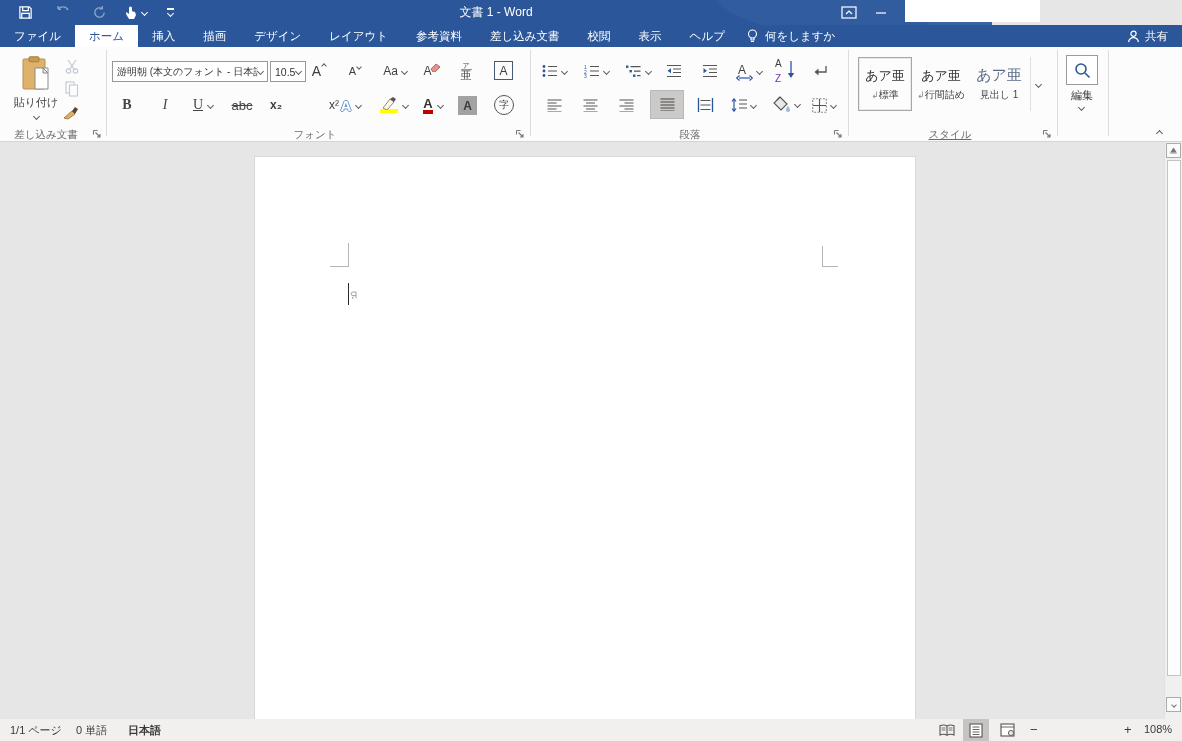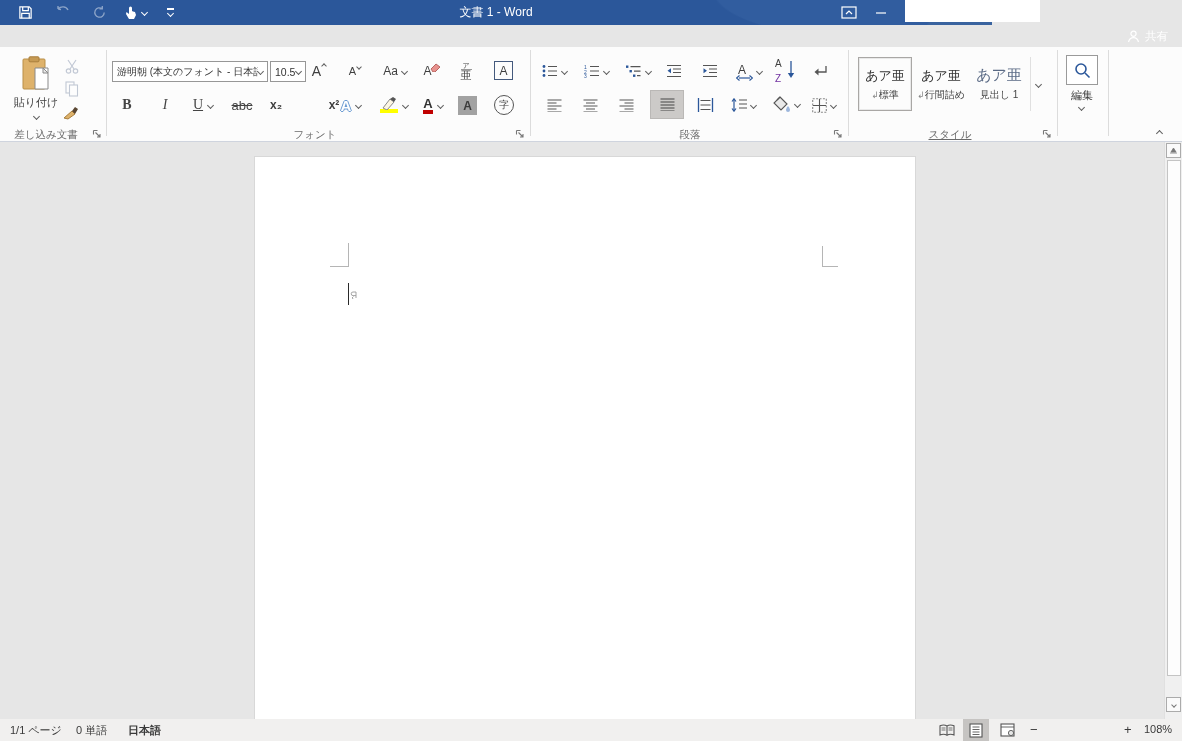--- a/index.html
+++ b/index.html
@@ -108,20 +108,40 @@
           <path d="M3.5 3.5v-2.5h8.5v8.5h-2.5" fill="none" stroke="#fff" stroke-width="1.1"></path>
         </svg>
     </div>
     <div class="winbtn" style="right:28px;">
       <svg width="12" height="12" viewBox="0 0 12 12">
           <path d="M1 1l10 10M11 1L1 11" stroke="#fff" stroke-width="1.2"></path>
         </svg>
     </div>
   </div>
 
+  <div id="tabrow">
+    <div class="tab">ファイル</div>
+    <div class="tab active">ホーム</div>
+    <div class="tab">挿入</div>
+    <div class="tab">描画</div>
+    <div class="tab">デザイン</div>
+    <div class="tab">レイアウト</div>
+    <div class="tab">参考資料</div>
+    <div class="tab">差し込み文書</div>
+    <div class="tab">校閲</div>
+    <div class="tab">表示</div>
+    <div class="tab">ヘルプ</div>
+    <div id="tellme">
+      <svg width="11" height="15" viewBox="0 0 11 15">
+          <circle cx="5.5" cy="5" r="4" fill="none" stroke="#fff" stroke-width="1.1"></circle>
+          <path d="M4 9v2h3V9M4 12.5h3" fill="none" stroke="#fff" stroke-width="1.1"></path>
+        </svg>
+      <span>何をしますか</span>
+    </div>
+  </div>
   <div id="share">
     <svg width="13" height="13" viewBox="0 0 13 13">
         <circle cx="6.5" cy="3.8" r="2.6" fill="none" stroke="#fff" stroke-width="1.2"></circle>
         <path d="M1.5 12c.7-3 2.7-4.3 5-4.3s4.3 1.3 5 4.3" fill="none" stroke="#fff" stroke-width="1.2"></path>
       </svg>
     <span>共有</span>
   </div>
 
   <div id="ribbon">
 
@@ -204,21 +224,21 @@
       <span style="text-decoration:underline;font-family:'Liberation Serif','DejaVu Serif',serif;font-size:14px;">U</span>
         <span class="chev"></span>
     </div>
     <div class="ib" style="left:228px;top:47px;width:28px;height:22px;">
         <span style="text-decoration:line-through;font-size:13px;">abc</span>
       </div>
     <div class="ib" style="left:264px;top:47px;width:24px;height:22px;">
         <span class="glyph" style="font-weight:bold;">x₂</span>
       </div>
     <div class="ib" style="left:300px;top:47px;width:24px;height:22px;">
-        <span class="glyph" style="font-weight:bold;margin-left:44px;">x²</span>
+        <span class="glyph" style="font-weight:normal;margin-left:44px;">x²</span>
       </div>
     <div class="ib" style="left:336px;top:47px;width:30px;height:22px;gap:5px;">
       <span style="font-size:15px;font-weight:bold;color:#fff;text-shadow:-1px 0 #6b9bd2,1px 0 #6b9bd2,0 -1px #6b9bd2,0 1px #6b9bd2;">A</span>
         <span class="chev"></span>
     </div>
     <div class="ib" style="left:376px;top:47px;width:36px;height:22px;gap:5px;">
       <span style="position:relative;width:18px;height:16px;">
         <span style="position:absolute;left:0;bottom:0;width:18px;height:4px;background:#ffff00;"></span>
         <svg width="16" height="13" viewBox="0 0 16 13" style="position:absolute;left:1px;top:0;">
             <path d="M2 11l7-9 4 3-7 8z" fill="#fdf6e3" stroke="#8a8a8a" stroke-width="1"></path>

